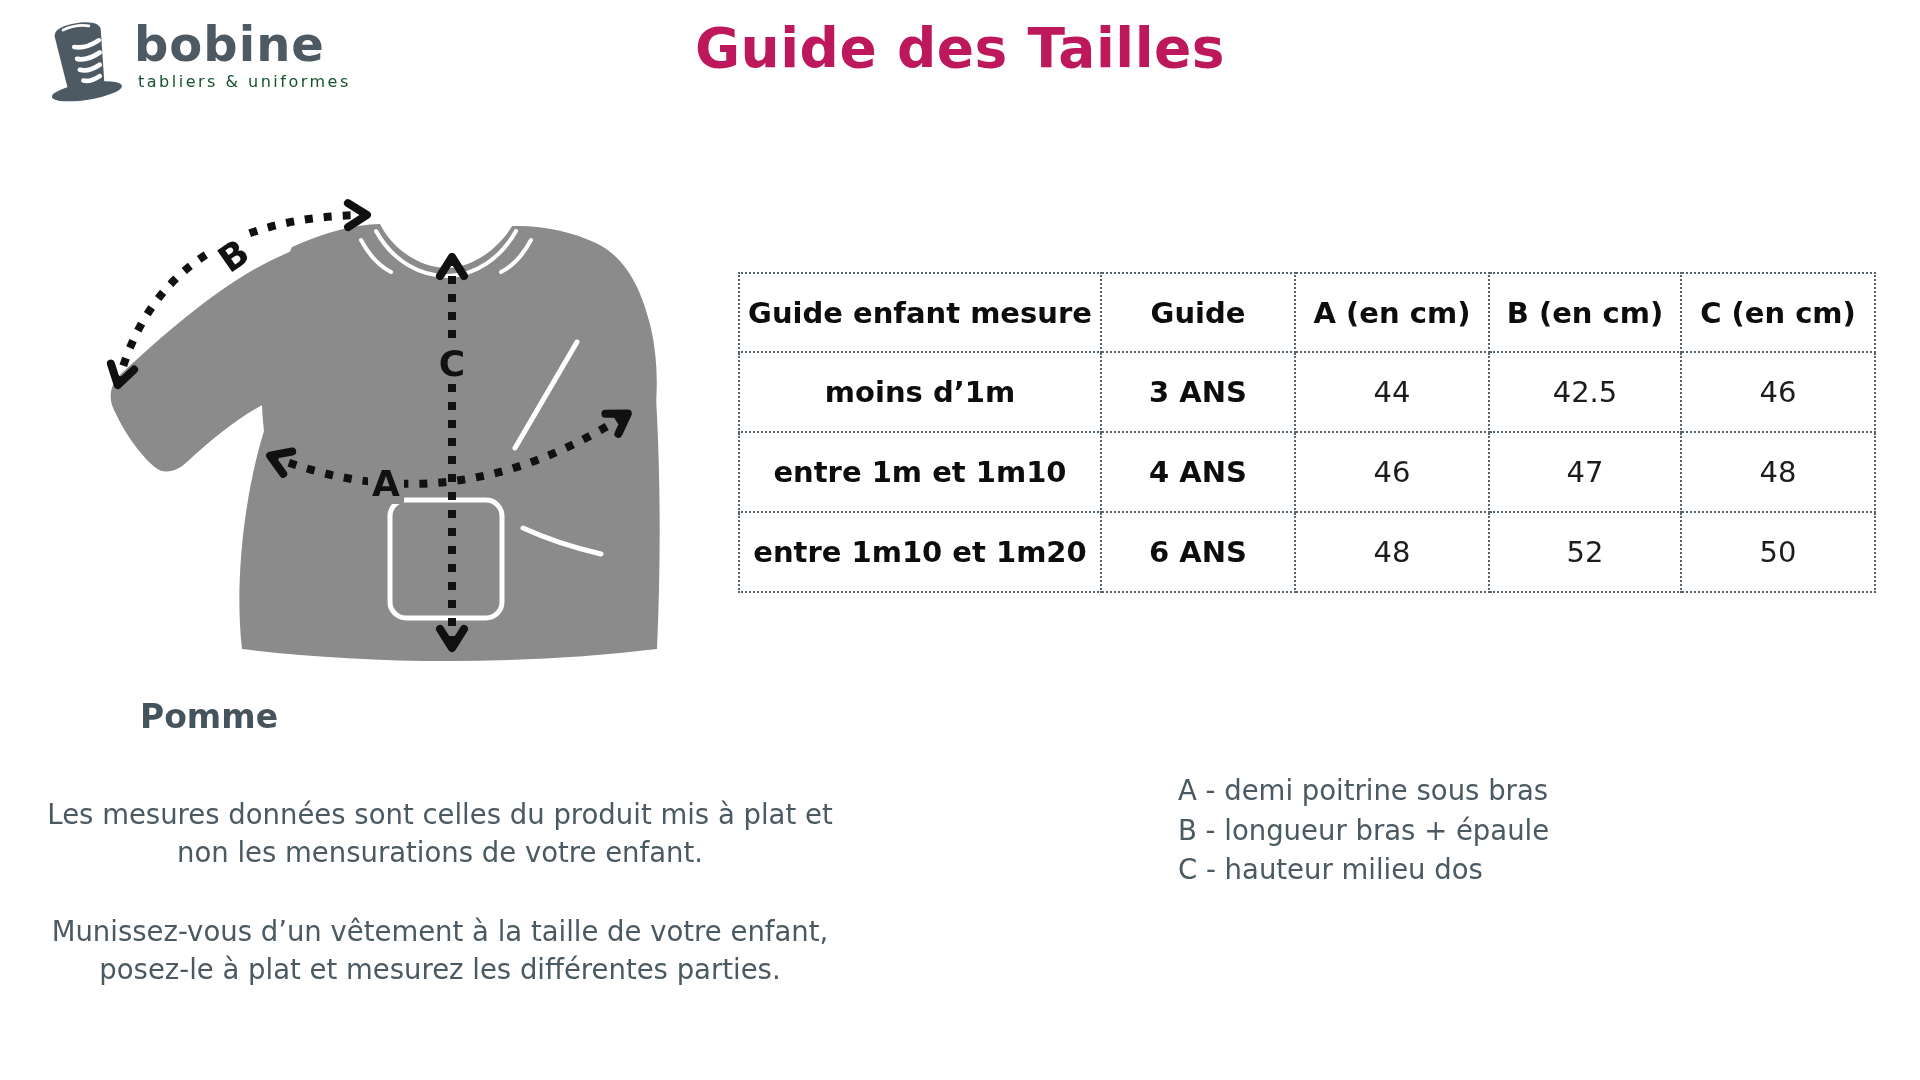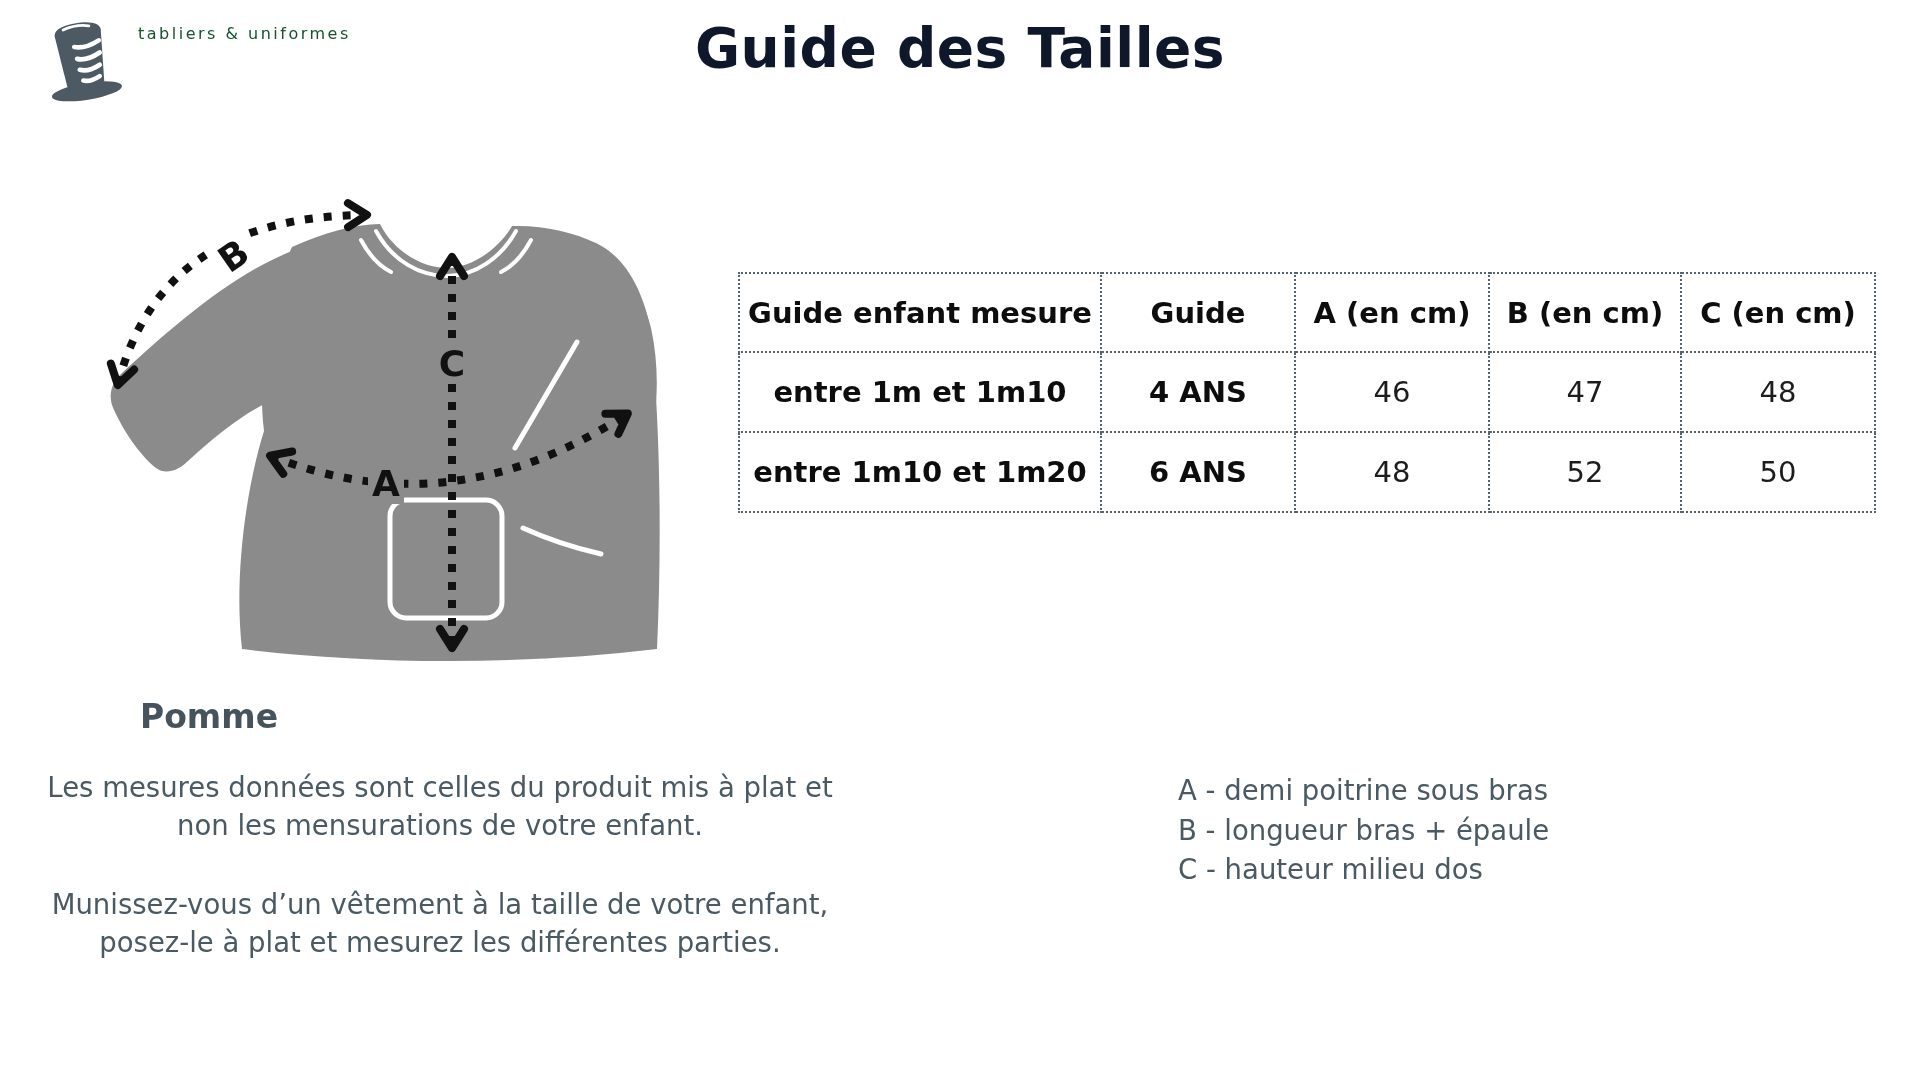--- a/index.html
+++ b/index.html
@@ -7,36 +7,36 @@
   .abs{position:absolute;}
 
   
   #logo{left:40px;top:14px;display:flex;align-items:flex-start;gap:10px;}
   #logo .wordmark{display:flex;flex-direction:column;margin-top:6px;}
   #logo .brand-name{font-size:48px;font-weight:700;color:#4d5a63;letter-spacing:1px;line-height:1;}
   #logo .brand-tagline{font-size:16px;color:#14532d;letter-spacing:2.5px;margin-top:4px;margin-left:4px;}
 
   
   #title{left:0;top:16px;width:1920px;text-align:center;font-size:55px;font-weight:800;
-         color:#0f172a;letter-spacing:.5px;}
+         color:#be185d;letter-spacing:.5px;}
 
   
   #size-table{left:738px;top:272px;border-collapse:collapse;table-layout:fixed;width:1126px;background:#fff;}
   #size-table td{border:2px dotted #54636e;text-align:center;vertical-align:middle;
                  font-size:29px;color:#1c1c1c;padding:0;}
   #size-table tr.hdr td{height:77px;font-weight:700;color:#0d0d0d;}
   #size-table tr.row td{height:78px;}
   #size-table td.strong{font-weight:700;color:#0d0d0d;}
   .c0{width:360px;} .c1{width:192px;} .c2{width:192px;} .c3{width:190px;} .c4{width:192px;}
 
   
   #product-name{left:140px;top:697px;width:600px;font-size:33px;font-weight:700;color:#45535c;}
 
   
-  #notes{left:40px;top:768px;width:800px;text-align:center;font-size:27.5px;line-height:38px;color:#4a5962;}
+  #notes{left:40px;top:795px;width:800px;text-align:center;font-size:27.5px;line-height:38px;color:#4a5962;}
   #notes p{margin:0;}
   #notes p + p{margin-top:41px;}
 
   
   #legend{left:1178px;top:771px;font-size:27.5px;line-height:39.5px;color:#4a5962;}
 
   
   #garment{left:85px;top:160px;}
 </style>
 </head>
@@ -51,20 +51,21 @@
     </g>
     <g transform="rotate(-9 45 48)" stroke="#ffffff" stroke-width="5" fill="none" stroke-linecap="round">
       <path d="M66 30 Q 50 37 39 33"></path>
       <path d="M65 43 Q 50 50 40 46"></path>
       <path d="M63 56 Q 50 62 41 58"></path>
       <path d="M61 68 Q 50 73 43 70"></path>
       <path d="M30 13 Q 45 9 58 13" stroke-width="3"></path>
     </g>
   </svg>
   <div class="wordmark">
+    <div class="brand-name">bobine</div>
     <div class="brand-tagline">tabliers &amp; uniformes</div>
   </div>
 </div>
 
 <div id="title" class="abs">Guide des Tailles</div>
 
 <svg id="garment" class="abs" width="600" height="520" viewBox="0 0 600 520">
   <defs>
     <marker id="ah" markerUnits="userSpaceOnUse" markerWidth="40" markerHeight="40" refX="26" refY="18" orient="auto-start-reverse">
       <path d="M8 6 L27 18 L8 30" stroke="#111" stroke-width="8" fill="none" stroke-linecap="round" stroke-linejoin="round"></path>
@@ -114,20 +115,27 @@
 <table id="size-table" class="abs">
   <tbody>
       <tr class="hdr">
     <td class="c0">Guide enfant mesure</td>
     <td class="c1">Guide</td>
     <td class="c2">A (en cm)</td>
     <td class="c3">B (en cm)</td>
     <td class="c4">C (en cm)</td>
   </tr>
   <tr class="row">
+    <td class="strong">moins d’1m</td>
+    <td class="strong">3 ANS</td>
+    <td>44</td>
+    <td>42.5</td>
+    <td>46</td>
+  </tr>
+  <tr class="row">
     <td class="strong">entre 1m et 1m10</td>
     <td class="strong">4 ANS</td>
     <td>46</td>
     <td>47</td>
     <td>48</td>
   </tr>
   <tr class="row">
     <td class="strong">entre 1m10 et 1m20</td>
     <td class="strong">6 ANS</td>
     <td>48</td>

